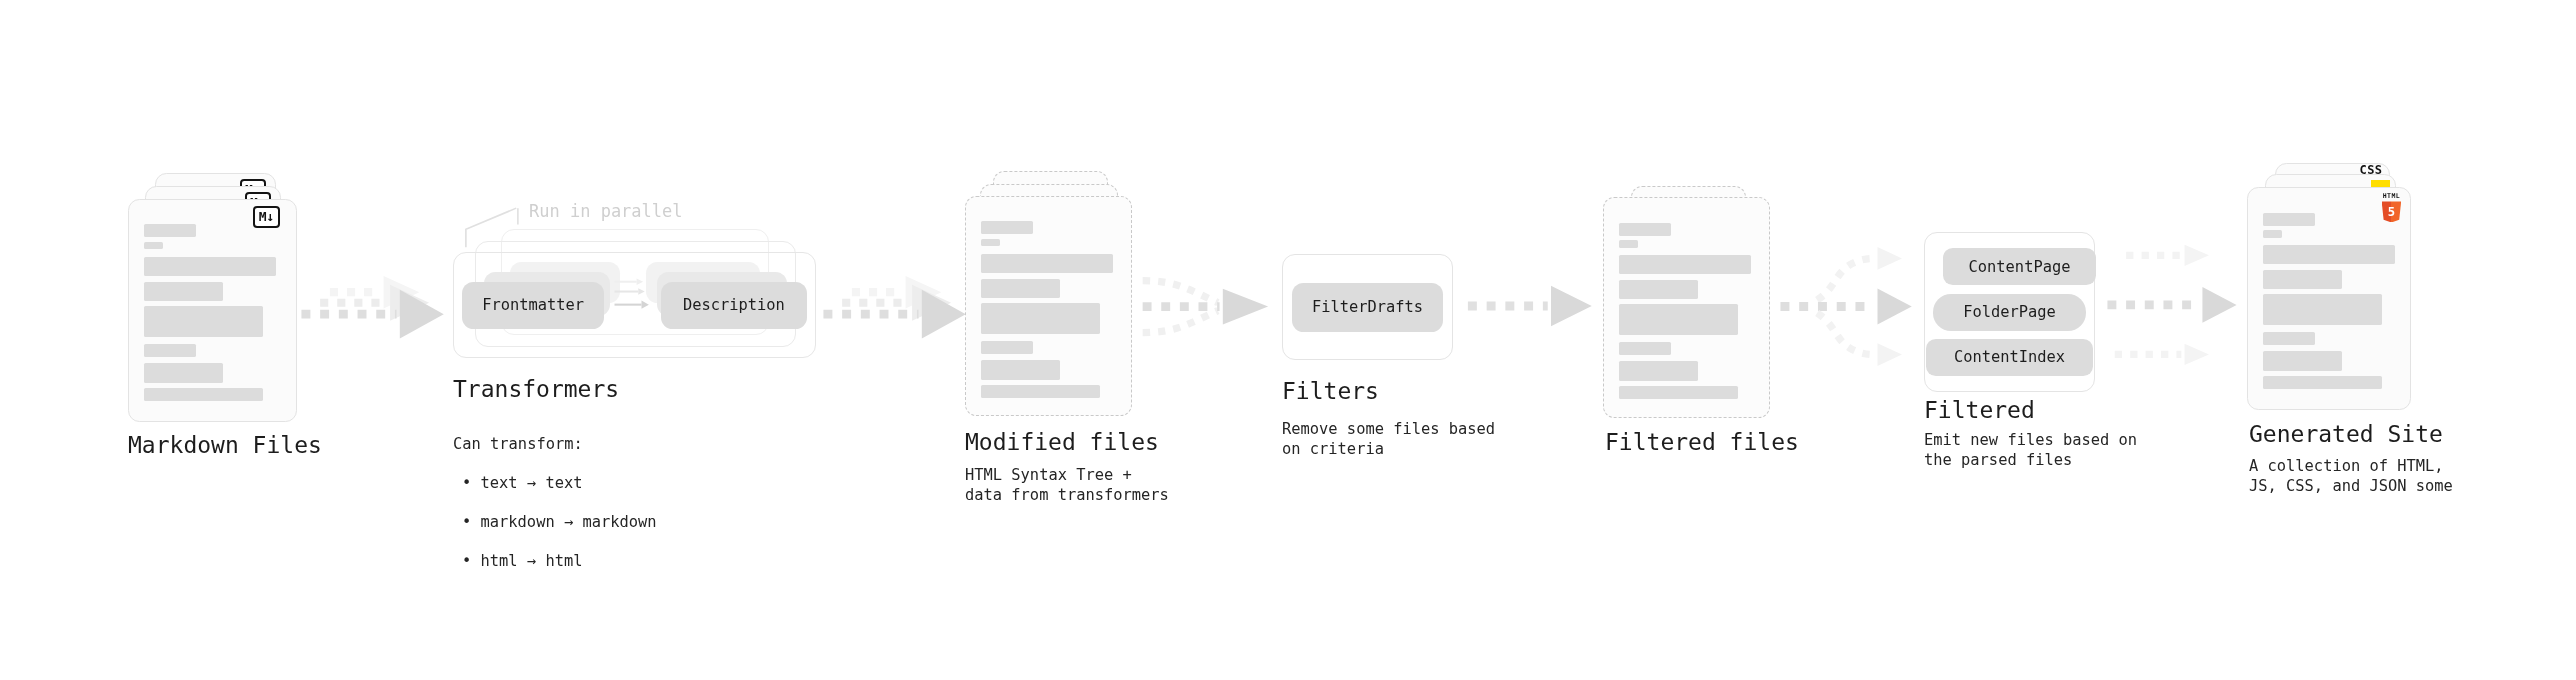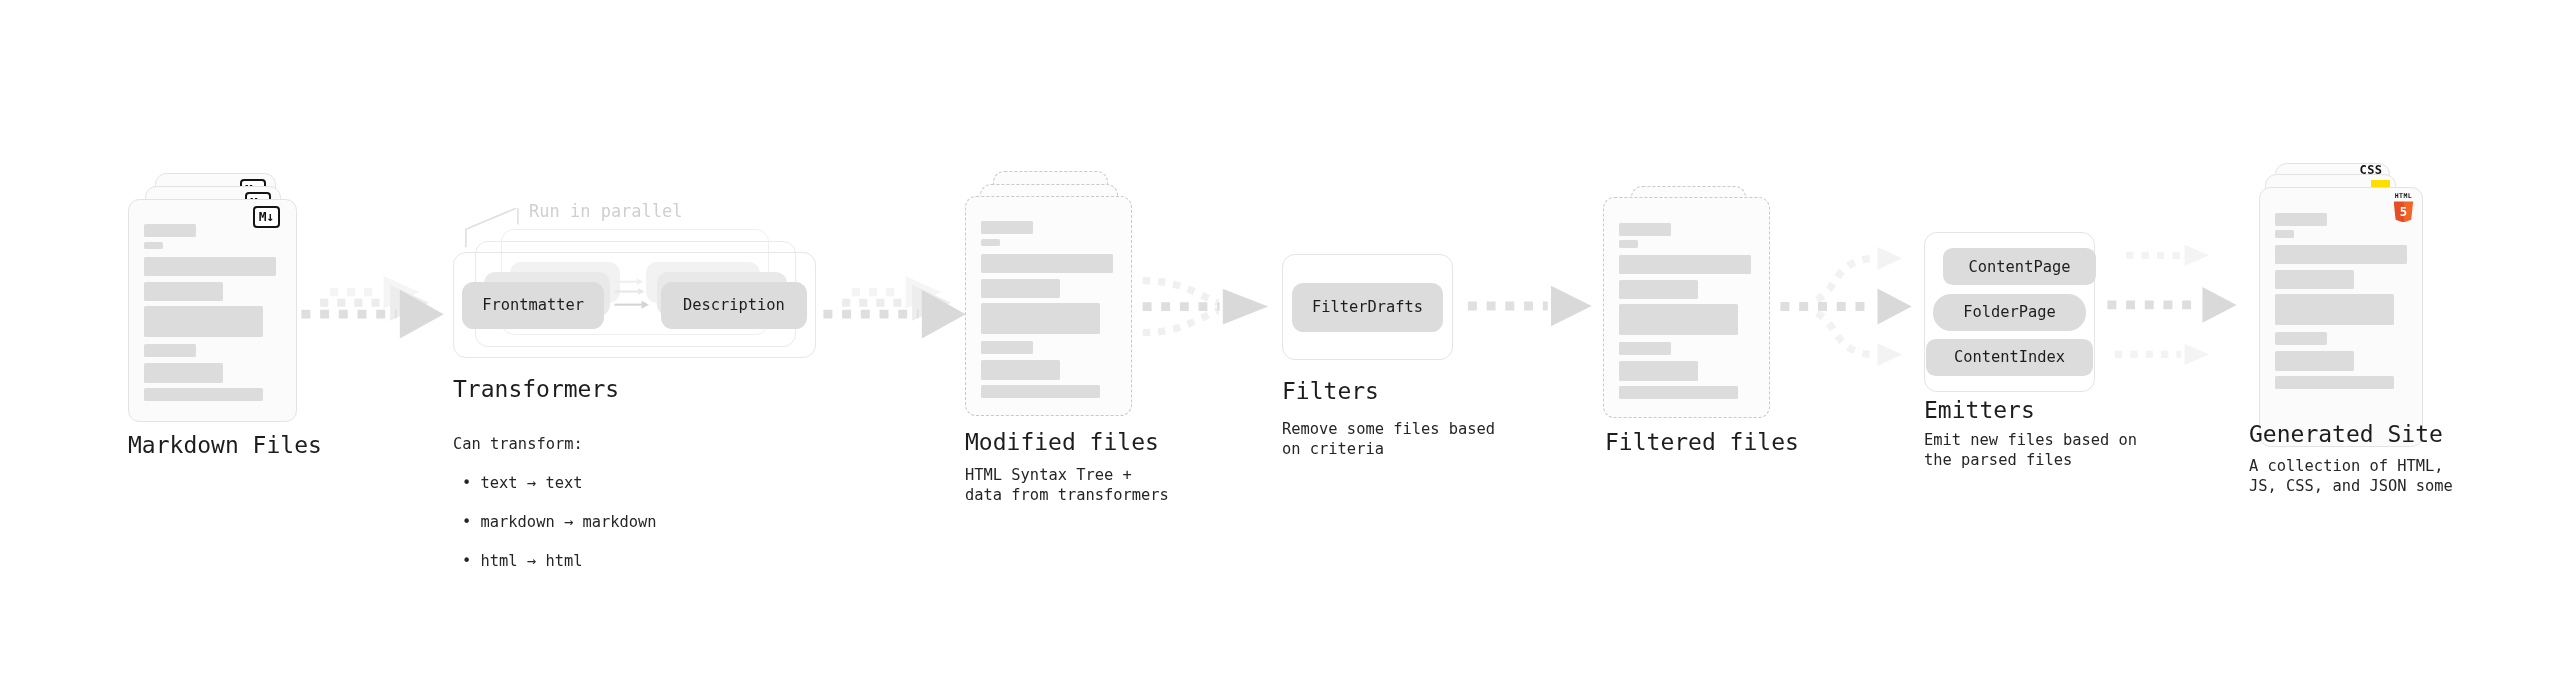--- a/index.html
+++ b/index.html
@@ -199,21 +199,21 @@
     <polygon points="122,62 122,106 164,84" fill="#d9d9d9"></polygon>
     <path d="M48,92 C70,106 70,124 88,135 C98,141 108,143 118,143" fill="none" stroke="#f2f2f2" stroke-width="9" stroke-dasharray="9 10"></path>
     <polygon points="122,129 122,157 152,143" fill="#f3f3f3"></polygon>
   </svg>
 
   <div class="outline-box" style="left:1924px;top:232px;width:171px;height:160px;">
     <div class="gray-box" style="width:153px;height:37px;border-radius:9.8px;margin-left:20px;">ContentPage</div>
     <div class="gray-box" style="width:153px;height:37px;border-radius:18px;">FolderPage</div>
     <div class="gray-box" style="width:167px;height:37px;border-radius:9.8px;">ContentIndex</div>
   </div>
-  <div class="stage-label" style="left:1924px;top:397px;">Emitters</div>
+  <div class="stage-label" style="left:1924px;top:397px;">Filtered</div>
   <div class="stage-desc" style="left:1924px;top:431px;">Emit new files based on
 the parsed files</div>
 
   <svg class="abs" style="left:2105px;top:238px;" width="134" height="137" viewBox="0 0 165 168">
     <line x1="26" y1="21" x2="94" y2="21" stroke="#f3f3f3" stroke-width="9" stroke-dasharray="9 10"></line>
     <polygon points="98,8 98,34 128,21" fill="#f4f4f4"></polygon>
     <line x1="3" y1="82" x2="115" y2="82" stroke="#dedede" stroke-width="11" stroke-dasharray="11 12"></line>
     <polygon points="120,60 120,104 162,82" fill="#d9d9d9"></polygon>
     <line x1="12" y1="143" x2="94" y2="143" stroke="#f3f3f3" stroke-width="9" stroke-dasharray="9 10"></line>
     <polygon points="98,130 98,156 128,143" fill="#f4f4f4"></polygon>
@@ -222,21 +222,21 @@
   <div class="abs" style="left:2247px;top:163px;width:164px;height:248px;">
     <div class="card" style="left:28px;top:0;width:115px;height:223px;">
       <div class="css-badge">
         <div class="css-word">CSS</div>
         <div class="css-bar"></div>
       </div>
     </div>
     <div class="card" style="left:18px;top:10.6px;width:131px;height:223px;">
       <div class="js-badge"></div>
     </div>
-    <div class="card" style="left:12px;top:24.4px;width:164px;height:260px;">
+    <div class="card" style="left:0;top:24.4px;width:164px;height:223px;">
       <div class="html5-badge">
         <div class="html5-word">HTML</div>
         <div class="html5-shield">5</div>
       </div>
       <div class="skel s1"></div>
       <div class="skel s2"></div>
       <div class="skel s3"></div>
       <div class="skel s4"></div>
       <div class="skel s5"></div>
       <div class="skel s6"></div>

